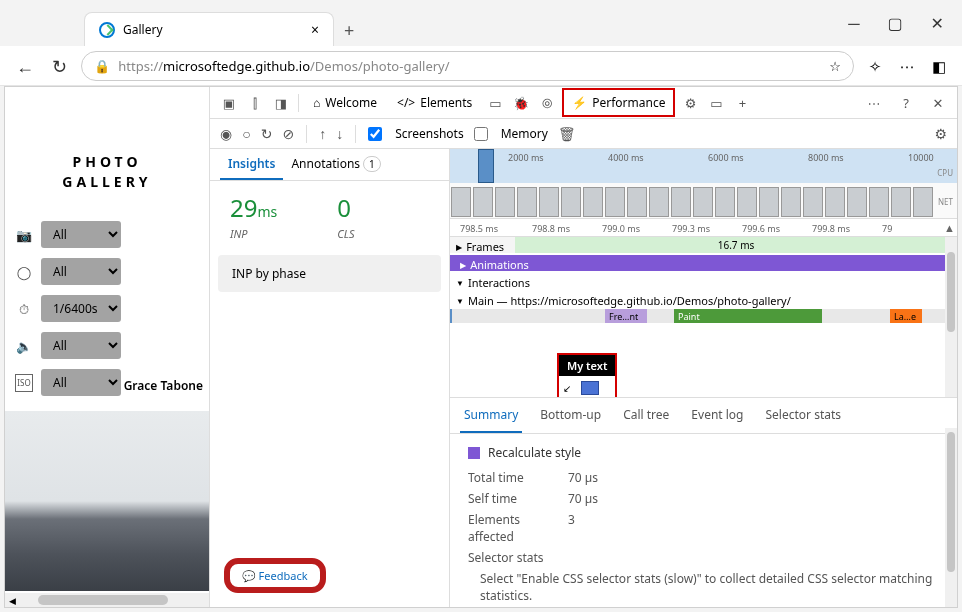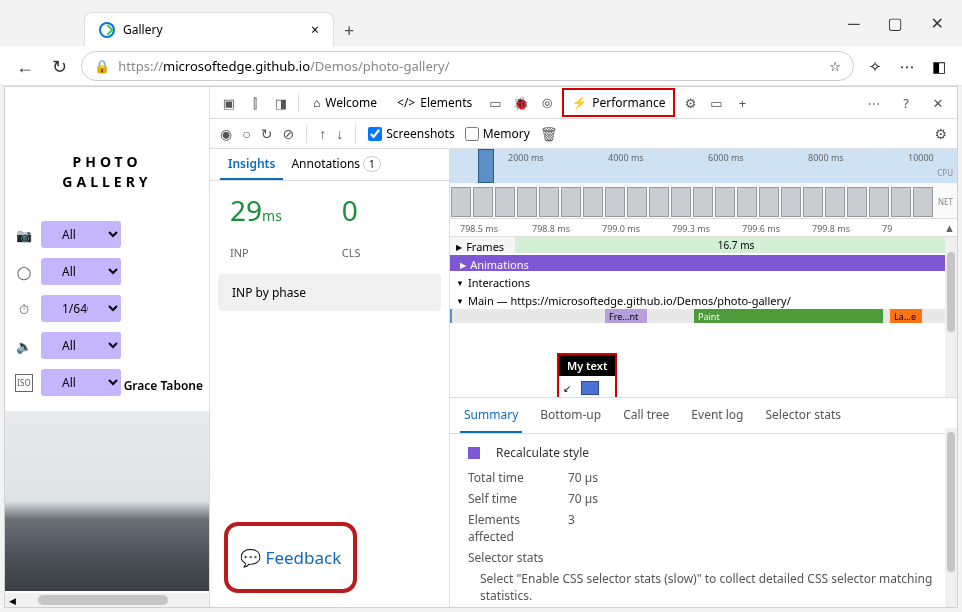--- a/index.html
+++ b/index.html
@@ -25,54 +25,54 @@
 .toolbar-icon { width: 22px; text-align: center; font-size: 15px; cursor: pointer; }
 
 .content { position: absolute; top: 86px; left: 4px; right: 4px; bottom: 4px; background: #fff; display: flex; border: 1px solid #d0d0d0; }
 
 
 .sidebar { width: 205px; border-right: 1px solid #ddd; padding: 5px 0 0 0; overflow: hidden; position: relative; }
 .site-title { text-align: center; font-size: 14px; letter-spacing: 4px; font-weight: 700; margin: 60px 0 30px; line-height: 1.4; }
 .filters { padding: 0 10px; }
 .filter-row { display: flex; align-items: center; gap: 8px; margin-bottom: 10px; }
 .filter-icon { width: 18px; height: 18px; display: inline-flex; align-items: center; justify-content: center; font-size: 13px; color: #555; }
-.filter-select { flex: 1; max-width: 80px; background: #c4b5fd; border: none; padding: 4px 17px; font-size: 12px; border-radius: 3px; cursor: pointer; }
+.filter-select { flex: 1; max-width: 80px; background: #a3a3a3; border: none; padding: 4px 8px; font-size: 12px; border-radius: 3px; cursor: pointer; }
 .author-name { font-size: 12px; font-weight: 600; position: absolute; right: 6px; top: 290px; }
 .photo { width: 100%; height: 180px; margin-top: 15px; background: linear-gradient(to bottom, #e8ebed 0%, #dfe3e6 50%, #6b7078 60%, #4d525a 80%, #3a3f46 100%); }
 .hscroll { height: 14px; background: #f0f0f0; display: flex; align-items: center; position: absolute; bottom: 0; left: 0; right: 0;}
 .hscroll-thumb { height: 10px; width: 130px; background: #c5c5c5; border-radius: 5px; margin-left: 18px; }
 
 
 .devtools { flex: 1; display: flex; flex-direction: column; overflow: hidden; }
 .dt-tabs { display: flex; align-items: center; padding: 4px 8px; border-bottom: 1px solid #ddd; gap: 4px; height: 32px; }
 .dt-tab-icon { width: 22px; text-align: center; font-size: 13px; color: #555; cursor: pointer; }
 .dt-tab { display: inline-flex; align-items: center; gap: 5px; padding: 4px 8px; font-size: 12px; cursor: pointer; }
 .dt-tab.active { border: 2px solid #d40000; }
 .dt-sep { width: 1px; height: 18px; background: #ddd; margin: 0 2px; }
 .dt-right-icons { margin-left: auto; display: flex; gap: 10px; align-items: center; }
 
 .dt-toolbar2 { display: flex; align-items: center; padding: 4px 10px; border-bottom: 1px solid #ddd; gap: 10px; height: 30px; font-size: 12px; }
 .dt-tb-icon { font-size: 14px; cursor: pointer; color: #555; }
-.checkbox-lbl { display: inline-flex; align-items: center; gap: 4px; }
+.checkbox-lbl { display: inline-flex; align-items: center; gap: 13px; }
 .checkbox-lbl input { width: 14px; height: 14px; }
 
 .dt-body { flex: 1; display: flex; overflow: hidden; }
 
 
 .insights { width: 240px; border-right: 1px solid #ddd; display: flex; flex-direction: column; }
 .insights-tabs { display: flex; padding: 0 10px; border-bottom: 1px solid #ddd; }
 .insights-tab { padding: 6px 8px; font-size: 12px; cursor: pointer; }
 .insights-tab.active { color: #0f6cbd; border-bottom: 2px solid #0f6cbd; font-weight: 600; }
 .badge-num { display: inline-block; border: 1px solid #ccc; border-radius: 8px; padding: 0 5px; font-size: 10px; margin-left: 3px; }
 .metrics { display: flex; padding: 10px 20px; gap: 60px; }
-.metric-val { font-size: 28px; color: #1a8f3a; font-weight: 400; }
+.metric-val { font-size: 24px; color: #1a8f3a; font-weight: 400; }
 .metric-unit { font-size: 14px; }
-.metric-name { font-size: 11px; color: #666; margin-top: 16px; }
+.metric-name { font-size: 11px; color: #666; margin-top: 2px; font-style: italic; }
 .inp-phase { background: #f0f0f0; padding: 10px 14px; font-size: 12px; margin: 4px 8px; border-radius: 4px; }
-.feedback-btn { margin: auto 0 14px 14px; border: 4px solid #b91c1c; color: #0f6cbd; border-radius: 14px; padding: 20px 12px; font-size: 17px; cursor: pointer; background: #fff; width: fit-content; }
+.feedback-btn { margin: auto 0 14px 14px; border: 6px solid #b91c1c; color: #0f6cbd; border-radius: 14px; padding: 4px 12px; font-size: 11px; cursor: pointer; background: #fff; width: fit-content; }
 
 
 .timeline { flex: 1; display: flex; flex-direction: column; overflow: hidden; position: relative; }
 .overview { height: 70px; border-bottom: 1px solid #ddd; position: relative; background: #fafafa; }
 .overview-ruler { height: 16px; font-size: 9px; color: #666; position: relative; }
 .overview-ruler span { position: absolute; top: 2px; }
 .overview-bg { position: absolute; top: 0; left: 0; right: 0; height: 34px; background: #cfe2f3; }
 .overview-sel { position: absolute; top: 0; left: 28px; width: 16px; height: 34px; background: #5a8fc7; border: 1px solid #2a5a8a; }
 .overview-labels { position: absolute; right: 4px; top: 18px; font-size: 8px; color: #888; text-align: right;}
 .filmstrip { position: absolute; bottom: 0; left: 0; right: 0; height: 32px; display: flex; gap: 2px; padding: 1px; overflow: hidden; }
@@ -99,21 +99,21 @@
 .tooltip-label { background: #000; color: #fff; font-size: 11px; font-weight: 600; padding: 3px 8px; }
 .tooltip-event { height: 24px; background: #fff; display: flex; align-items: center; padding: 0 4px;}
 .tooltip-swatch { width: 18px; height: 14px; background: #4a72d4; border: 1px solid #2a4a9a; display: inline-block; margin-left: 10px;}
 
 
 .details { border-top: 1px solid #ddd; height: 210px; display: flex; flex-direction: column; position: relative;}
 .details-tabs { display: flex; padding: 0 10px; border-bottom: 1px solid #ddd; gap: 14px; }
 .details-tab { padding: 8px 4px; font-size: 12px; cursor: pointer; color: #555; }
 .details-tab.active { color: #0f6cbd; border-bottom: 2px solid #0f6cbd; }
 .details-body { padding: 10px 18px; font-size: 12px; color: #555; overflow: auto; }
-.event-name { display: flex; align-items: center; gap: 16px; margin-bottom: 8px; color: #333;}
+.event-name { display: flex; align-items: center; gap: 8px; margin-bottom: 8px; color: #333;}
 .event-swatch { width: 12px; height: 12px; background: #7e57d4; }
 .detail-row { display: flex; margin-bottom: 4px; }
 .detail-label { width: 100px; }
 .details .vscroll { top: 30px; }
 </style>
 </head>
 <body>
 
 <div class="window-controls">
   <span>─</span>
@@ -324,21 +324,21 @@
                 <span>Interactions</span>
               </span>
             </div>
           <div class="main-row">
             <span class="track-header">
                 <span class="track-arrow">▼</span>
                 <span>Main — https://microsoftedge.github.io/Demos/photo-gallery/</span>
               </span>
             <div class="main-bg"></div>
             <div class="main-bar" style="left:155px;width:42px;background:#b89edc">Fre…nt</div>
-            <div class="main-bar" style="left:244px;width:189px;background:#4d9a3a;color:#fff">Paint</div>
+            <div class="main-bar" style="left:224px;width:148px;background:#4d9a3a;color:#fff">Paint</div>
             <div class="main-bar" style="left:440px;width:32px;background:#f97316">La…e</div>
           </div>
 
           <div class="tooltip-box">
             <div class="tooltip-label">My text</div>
             <div class="tooltip-event">
                 <span style="font-size:10px">↙</span>
                 <span class="tooltip-swatch"></span>
               </div>
           </div>

